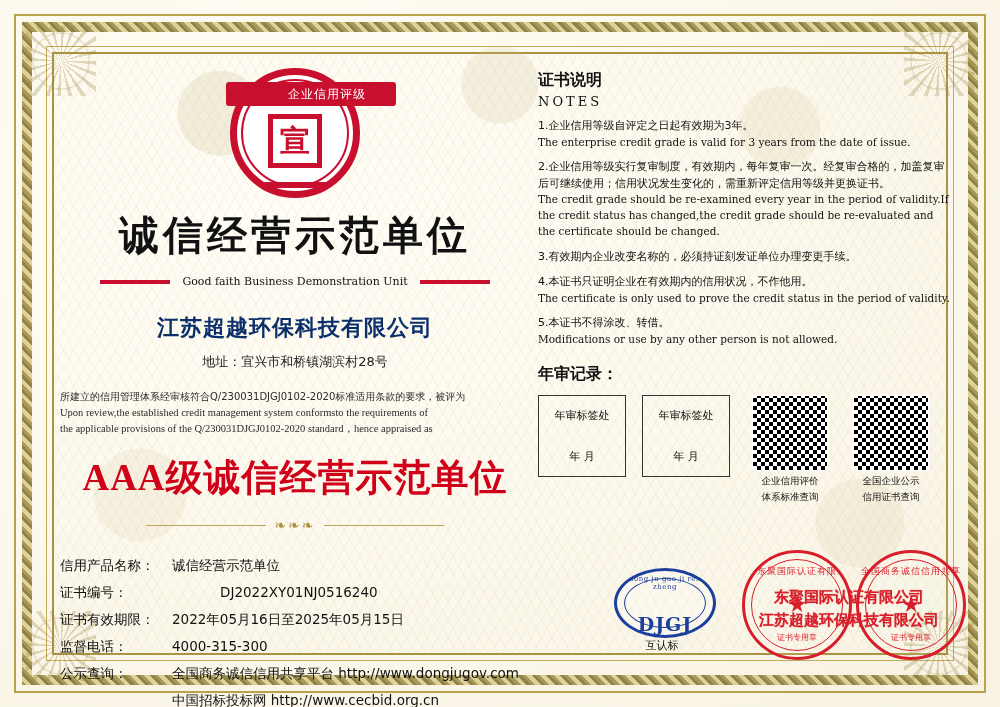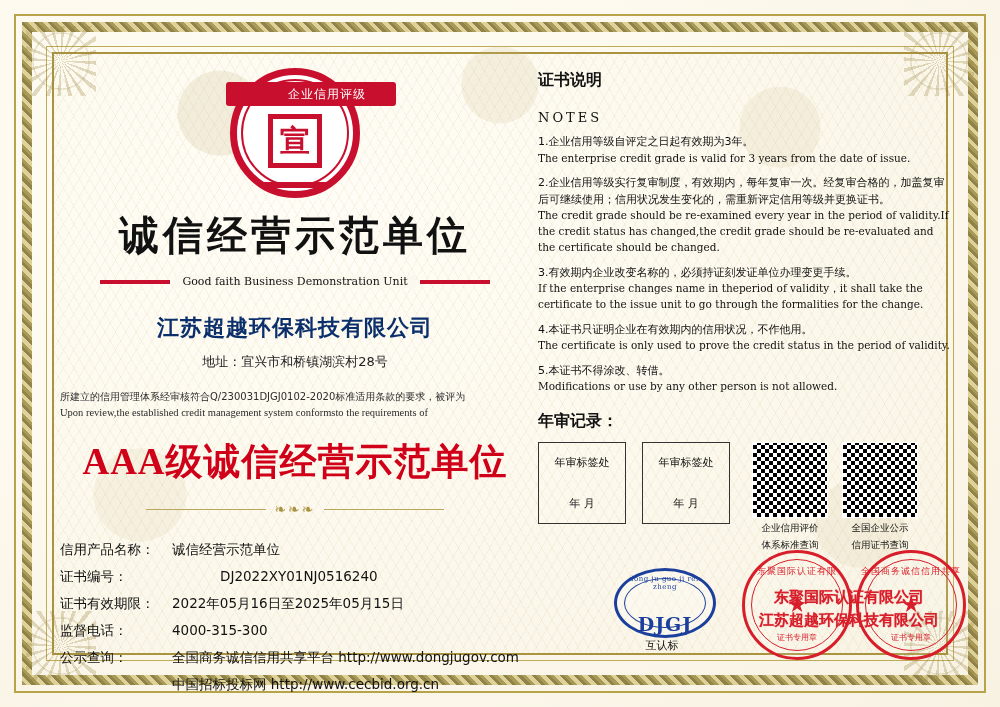--- a/index.html
+++ b/index.html
@@ -158,36 +158,36 @@
         font-family:"DejaVu Sans", sans-serif;}
   .info .row{display:flex;}
   .info .k{width:112px;flex:none;}
   .info .v{flex:1;}
   .info .v.mono{font-family:"DejaVu Sans", sans-serif;margin-left:48px;}
   .info .sub{padding-left:112px;}
 
   
   .notes-title-cn{font-size:16px;font-weight:bold;color:#111;
      font-family:"DejaVu Sans", sans-serif;}
-  .notes-title-en{font-size:13px;letter-spacing:3px;color:#111;margin-top:19px;
+  .notes-title-en{font-size:13px;letter-spacing:3px;color:#111;margin-top:3px;
      font-family:"DejaVu Serif", serif;}
   .note{margin-top:9px;font-size:11px;line-height:1.5;color:#111;}
   .note .cn{font-family:"DejaVu Sans", sans-serif;font-size:11px;}
   .note .en{font-family:"DejaVu Serif", serif;font-size:10.5px;}
 
   .annual-title{margin-top:16px;font-size:16px;font-weight:bold;color:#111;
     font-family:"DejaVu Sans", sans-serif;}
   .annual-row{display:flex;gap:16px;margin-top:10px;align-items:flex-start;}
   .stampbox{
     width:88px;height:82px;border:1px solid #333;box-sizing:border-box;
     display:flex;flex-direction:column;justify-content:space-between;align-items:center;
     padding:12px 0;font-size:11px;color:#111;
     font-family:"DejaVu Sans", sans-serif;
   }
-  .qrwrap{display:flex;gap:14px;margin-left:6px;}
+  .qrwrap{display:flex;gap:25px;margin-left:6px;}
   .qrcell{text-align:center;}
   .qr{
     width:74px;height:74px;
     background-color:#fff;
     background-image:
       repeating-linear-gradient(0deg,#000 0 4px, #fff 4px 8px),
       repeating-linear-gradient(90deg,#000 0 4px, #fff 4px 8px);
     background-blend-mode:difference;
     border:1px solid #fff;
   }
@@ -272,20 +272,21 @@
         <div class="bar"></div>
         <div class="title-en">Good faith Business Demonstration Unit</div>
       </div>
 
       <div class="company">江苏超越环保科技有限公司</div>
       <div class="address">地址：宜兴市和桥镇湖滨村28号</div>
 
       <div class="appraise">
         <div class="cn">所建立的信用管理体系经审核符合Q/230031DJGJ0102-2020标准适用条款的要求，被评为</div>
         <div>Upon review,the established credit management system conformsto the requirements of</div>
+        <div>the applicable provisions of the  Q/230031DJGJ0102-2020 standard，hence appraised as</div>
       </div>
 
       <div class="grade">AAA级诚信经营示范单位</div>
 
       <div class="divider">
         <span class="ln"></span>
         <span class="orn">❧❧❧</span>
         <span class="ln"></span>
       </div>
 
@@ -322,21 +323,20 @@
       <div class="note">
         <div class="cn">1.企业信用等级自评定之日起有效期为3年。</div>
         <div class="en">The enterprise credit grade is valid for 3 years from the date of issue.</div>
       </div>
       <div class="note">
         <div class="cn">2.企业信用等级实行复审制度，有效期内，每年复审一次。经复审合格的，加盖复审后可继续使用；信用状况发生变化的，需重新评定信用等级并更换证书。</div>
         <div class="en">The credit grade should be re-examined every year in the period of validity.If the credit status has changed,the credit grade should be re-evaluated and the certificate should be  changed.</div>
       </div>
       <div class="note">
         <div class="cn">3.有效期内企业改变名称的，必须持证刻发证单位办理变更手续。</div>
-        <div class="en">If the enterprise changes name in theperiod of validity，it shall take the certificate to the issue unit to go through the formalities for the change.</div>
       </div>
       <div class="note">
         <div class="cn">4.本证书只证明企业在有效期内的信用状况，不作他用。</div>
         <div class="en">The certificate is only used to prove the credit status in the period of validity.</div>
       </div>
       <div class="note">
         <div class="cn">5.本证书不得涂改、转借。</div>
         <div class="en">Modifications or use by any other person is not allowed.</div>
       </div>
 

